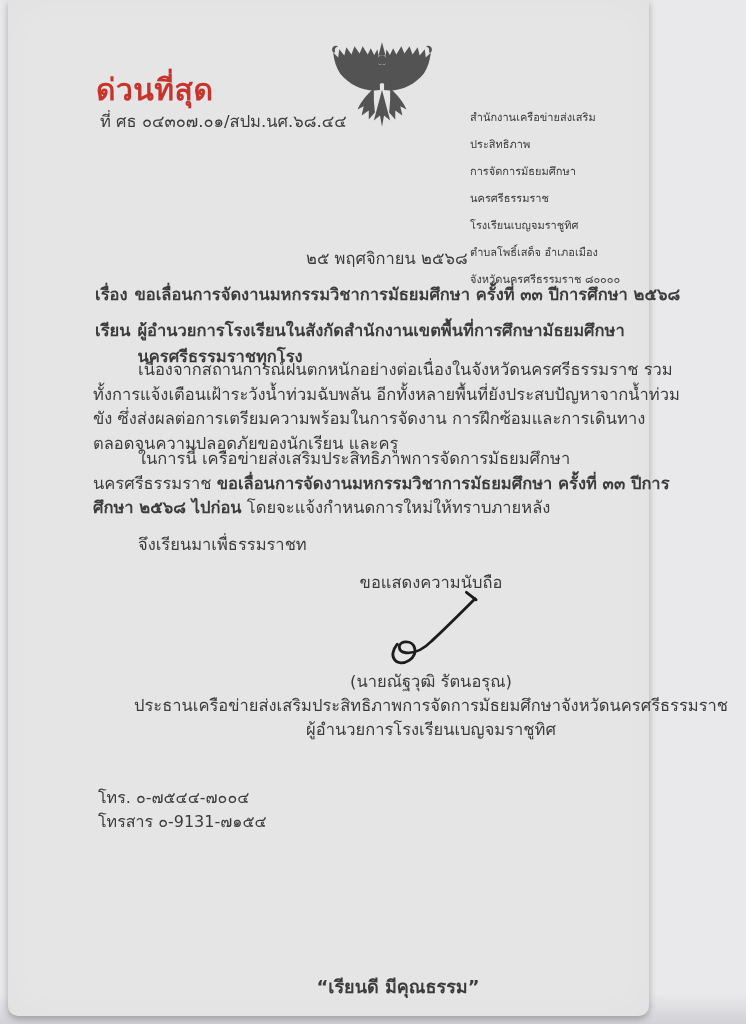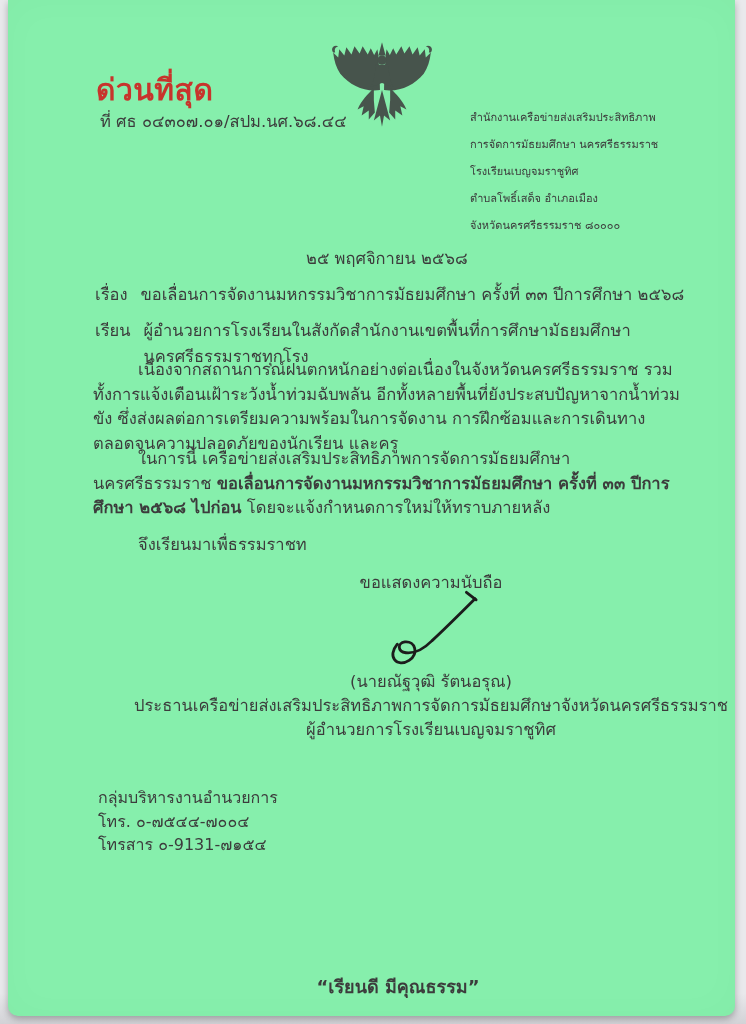--- a/index.html
+++ b/index.html
@@ -3,34 +3,34 @@
 <meta charset="utf-8">
 <style>
   html,body{margin:0;padding:0;}
   body{
     width:746px;height:1024px;position:relative;overflow:hidden;
     background:linear-gradient(#e9e9ec, #e9e9ec 97%, #d2d2d6);
     font-family:"DejaVu Sans","Liberation Sans",sans-serif;
     color:#3c3c3c;
   }
   .paper{
-    position:absolute;left:8px;top:0;width:727px;height:1016px;
-    background:#86efac;border-radius:0 0 10px 10px;
+    position:absolute;left:8px;top:0;width:641px;height:1016px;
+    background:#e5e5e5;border-radius:0 0 10px 10px;
     box-shadow:0 3px 7px rgba(0,0,0,.28), inset 0 0 40px rgba(0,0,0,.02);
   }
   .abs{position:absolute;}
   .urgent{
     left:88px;top:66px;font-size:30px;font-weight:bold;
     letter-spacing:.5px;
   }
   .ref{left:92px;top:108px;font-size:16.5px;}
   .emblem{left:318px;top:40px;}
   .addr{left:462px;top:104px;font-size:11px;line-height:27px;}
   .date{left:298px;top:245px;font-size:16.5px;}
-  .row{left:87px;font-size:16.5px;display:flex;gap:13px;width:600px;}
+  .row{left:87px;font-size:16.5px;display:flex;gap:7px;width:600px;font-weight:bold;}
   .subject{top:281px;}
   .recipient{top:317px;}
   .para{
     left:85px;width:592px;font-size:16.5px;line-height:24.5px;
     text-indent:45px;overflow-wrap:anywhere;text-align:left;
   }
   .p1{top:358px;}
   .p2{top:447px;}
   .closing{left:130px;top:531px;font-size:16.5px;}
   .sigblock{left:120px;top:569px;width:606px;text-align:center;font-size:16.5px;}
@@ -119,20 +119,19 @@
     </svg>
   </div>
 
   <div class="abs signame">
     <div>(นายณัฐวุฒิ  รัตนอรุณ)</div>
     <div>ประธานเครือข่ายส่งเสริมประสิทธิภาพการจัดการมัธยมศึกษาจังหวัดนครศรีธรรมราช</div>
     <div>ผู้อำนวยการโรงเรียนเบญจมราชูทิศ</div>
   </div>
 
   <div class="abs contact">
-    <div>กลุ่มบริหารงานอำนวยการ</div>
     <div>โทร. ๐-๗๕๔๔-๗๐๐๔</div>
     <div>โทรสาร ๐-9131-๗๑๕๔</div>
   </div>
 
   <div class="abs motto">“เรียนดี มีคุณธรรม”</div>
 
 </div>
 
 </body></html>

